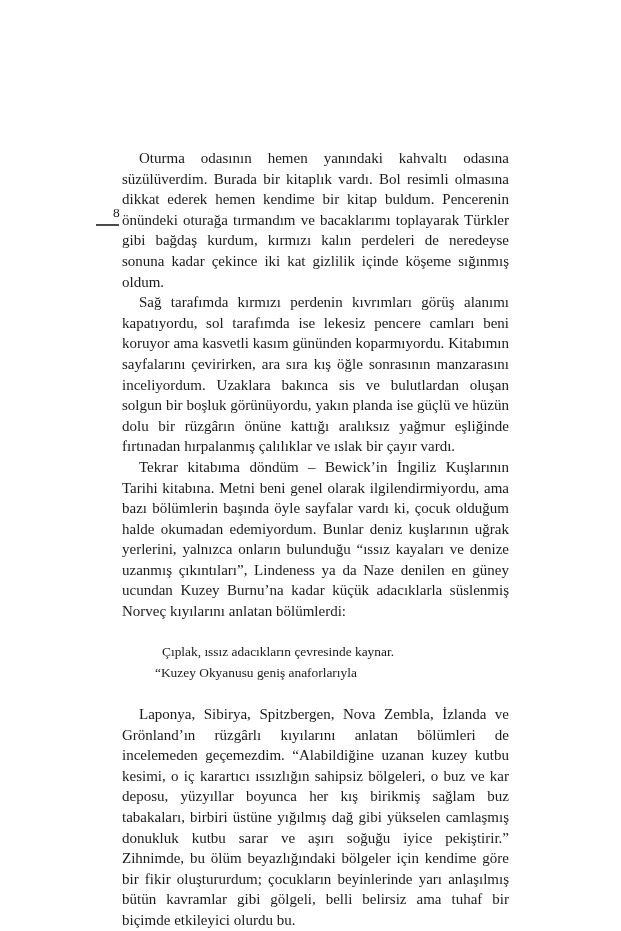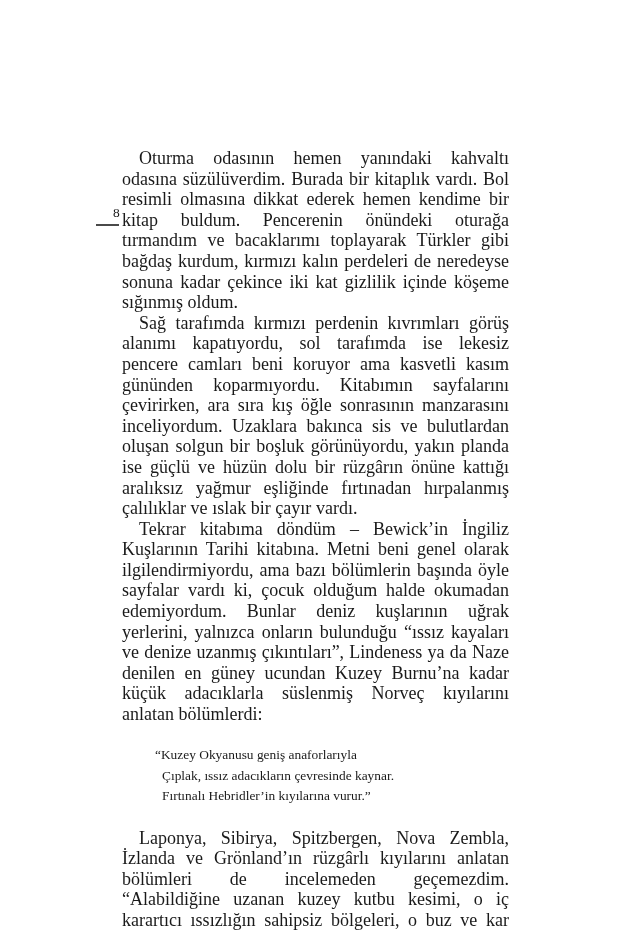--- a/index.html
+++ b/index.html
@@ -43,21 +43,21 @@
   
   .textblock {
     position: absolute;
     left: 122px;
     top: 148px;
     width: 387px;
   }
 
   p.para {
     margin: 0;
-    font-size: 18px;
+    font-size: 15px;
     line-height: 20.6px;
     text-align: justify;
     text-justify: inter-word;
     text-indent: 17px;
     hyphens: manual;
     word-spacing: 0.1px;
   }
 
   
   .verse {
@@ -89,21 +89,20 @@
 
   <div class="textblock">
 
     <p class="para">Oturma odasının hemen yanındaki kahvaltı odasına süzülüverdim. Burada bir kitaplık vardı. Bol resimli olmasına dikkat ederek hemen kendime bir kitap buldum. Pencerenin önündeki oturağa tırmandım ve bacaklarımı toplayarak Türkler gibi bağdaş kurdum, kırmızı kalın perdeleri de neredeyse sonuna kadar çekince iki kat gizlilik içinde köşeme sığınmış oldum.</p>
 
     <p class="para">Sağ tarafımda kırmızı perdenin kıvrımları görüş alanımı kapatıyordu, sol tarafımda ise lekesiz pencere camları beni koruyor ama kasvetli kasım gününden koparmıyordu. Kitabımın sayfalarını çevirirken, ara sıra kış öğle sonrasının manzarasını inceliyordum. Uzaklara bakınca sis ve bulutlardan oluşan solgun bir boşluk görünüyordu, yakın planda ise güçlü ve hüzün dolu bir rüzgârın önüne kattığı aralıksız yağmur eşliğinde fırtınadan hırpalanmış çalılıklar ve ıslak bir çayır vardı.</p>
 
     <p class="para"><span>Tekrar kitabıma döndüm – Bewick’in </span><span class="ital">İngiliz Kuşlarının Tarihi</span><span> kitabına. Metni beni genel olarak ilgilendirmiyordu, ama bazı bölümlerin başında öyle sayfalar vardı ki, çocuk olduğum halde okumadan edemiyordum. Bunlar deniz kuşlarının uğrak yerlerini, yalnızca onların bulunduğu “ıssız kayaları ve denize uzanmış çıkıntıları”, Lindeness ya da Naze denilen en güney ucundan Kuzey Burnu’na kadar küçük adacıklarla süslenmiş Norveç kıyılarını anlatan bölümlerdi:</span></p>
 
     <div class="verse">
+      <div class="vline">Çıplak, ıssız adacıkların çevresinde kaynar.</div>
       <div class="vline first">“Kuzey Okyanusu geniş anaforlarıyla</div>
-      <div class="vline">Çıplak, ıssız adacıkların çevresinde kaynar.</div>
-      <div class="vline">Fırtınalı Hebridler’in kıyılarına vurur.”</div>
     </div>
 
     <p class="para">Laponya, Sibirya, Spitzbergen, Nova Zembla, İzlanda ve Grönland’ın rüzgârlı kıyılarını anlatan bölümleri de incelemeden geçemezdim. “Alabildiğine uzanan kuzey kutbu kesimi, o iç karartıcı ıssızlığın sahipsiz bölgeleri, o buz ve kar deposu, yüzyıllar boyunca her kış birikmiş sağlam buz tabakaları, birbiri üstüne yığılmış dağ gibi yükselen camlaşmış donukluk kutbu sarar ve aşırı soğuğu iyice pekiştirir.” Zihnimde, bu ölüm beyazlığındaki bölgeler için kendime göre bir fikir oluştururdum; çocukların beyinlerinde yarı anlaşılmış bütün kavramlar gibi gölgeli, belli belirsiz ama tuhaf bir biçimde etkileyici olurdu bu.</p>
 
   </div>
 </div>
 
 </body></html>

